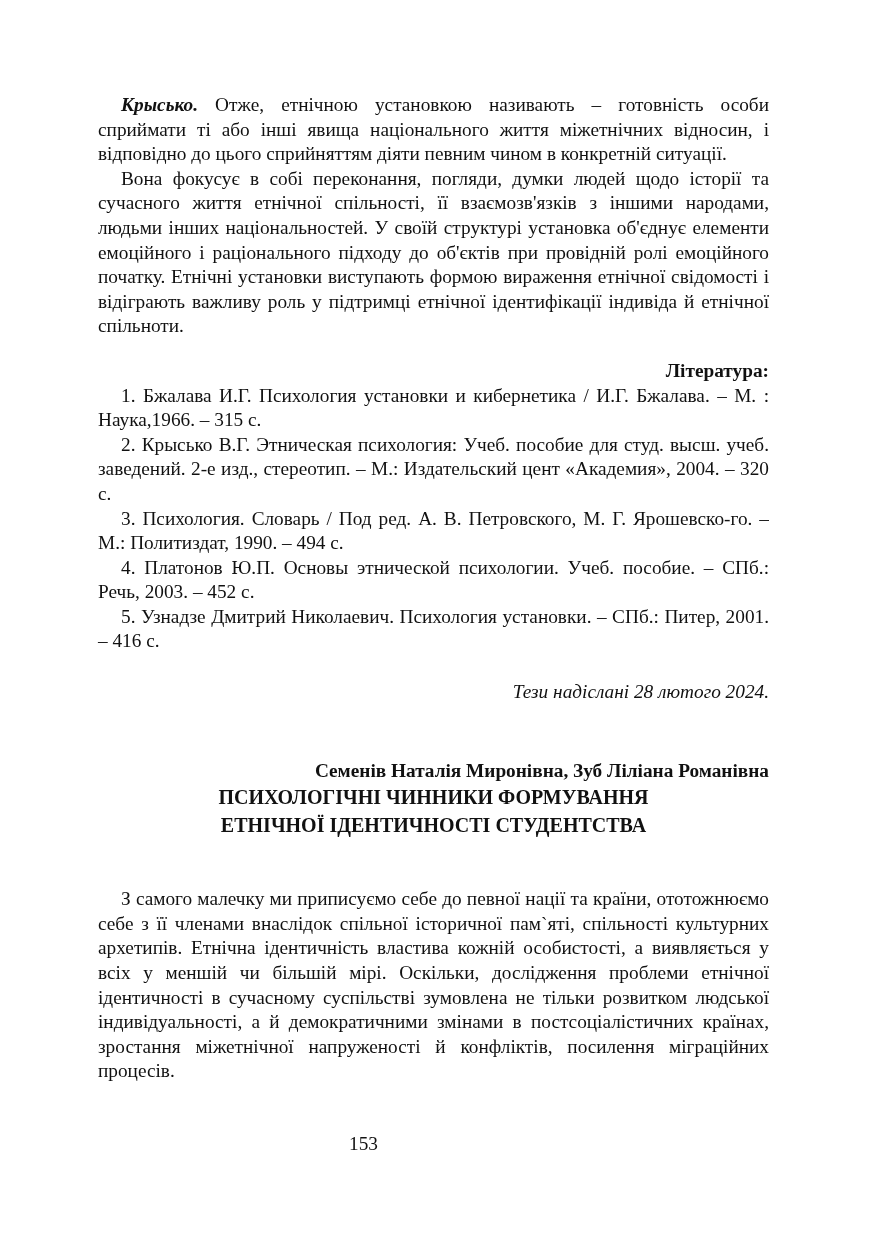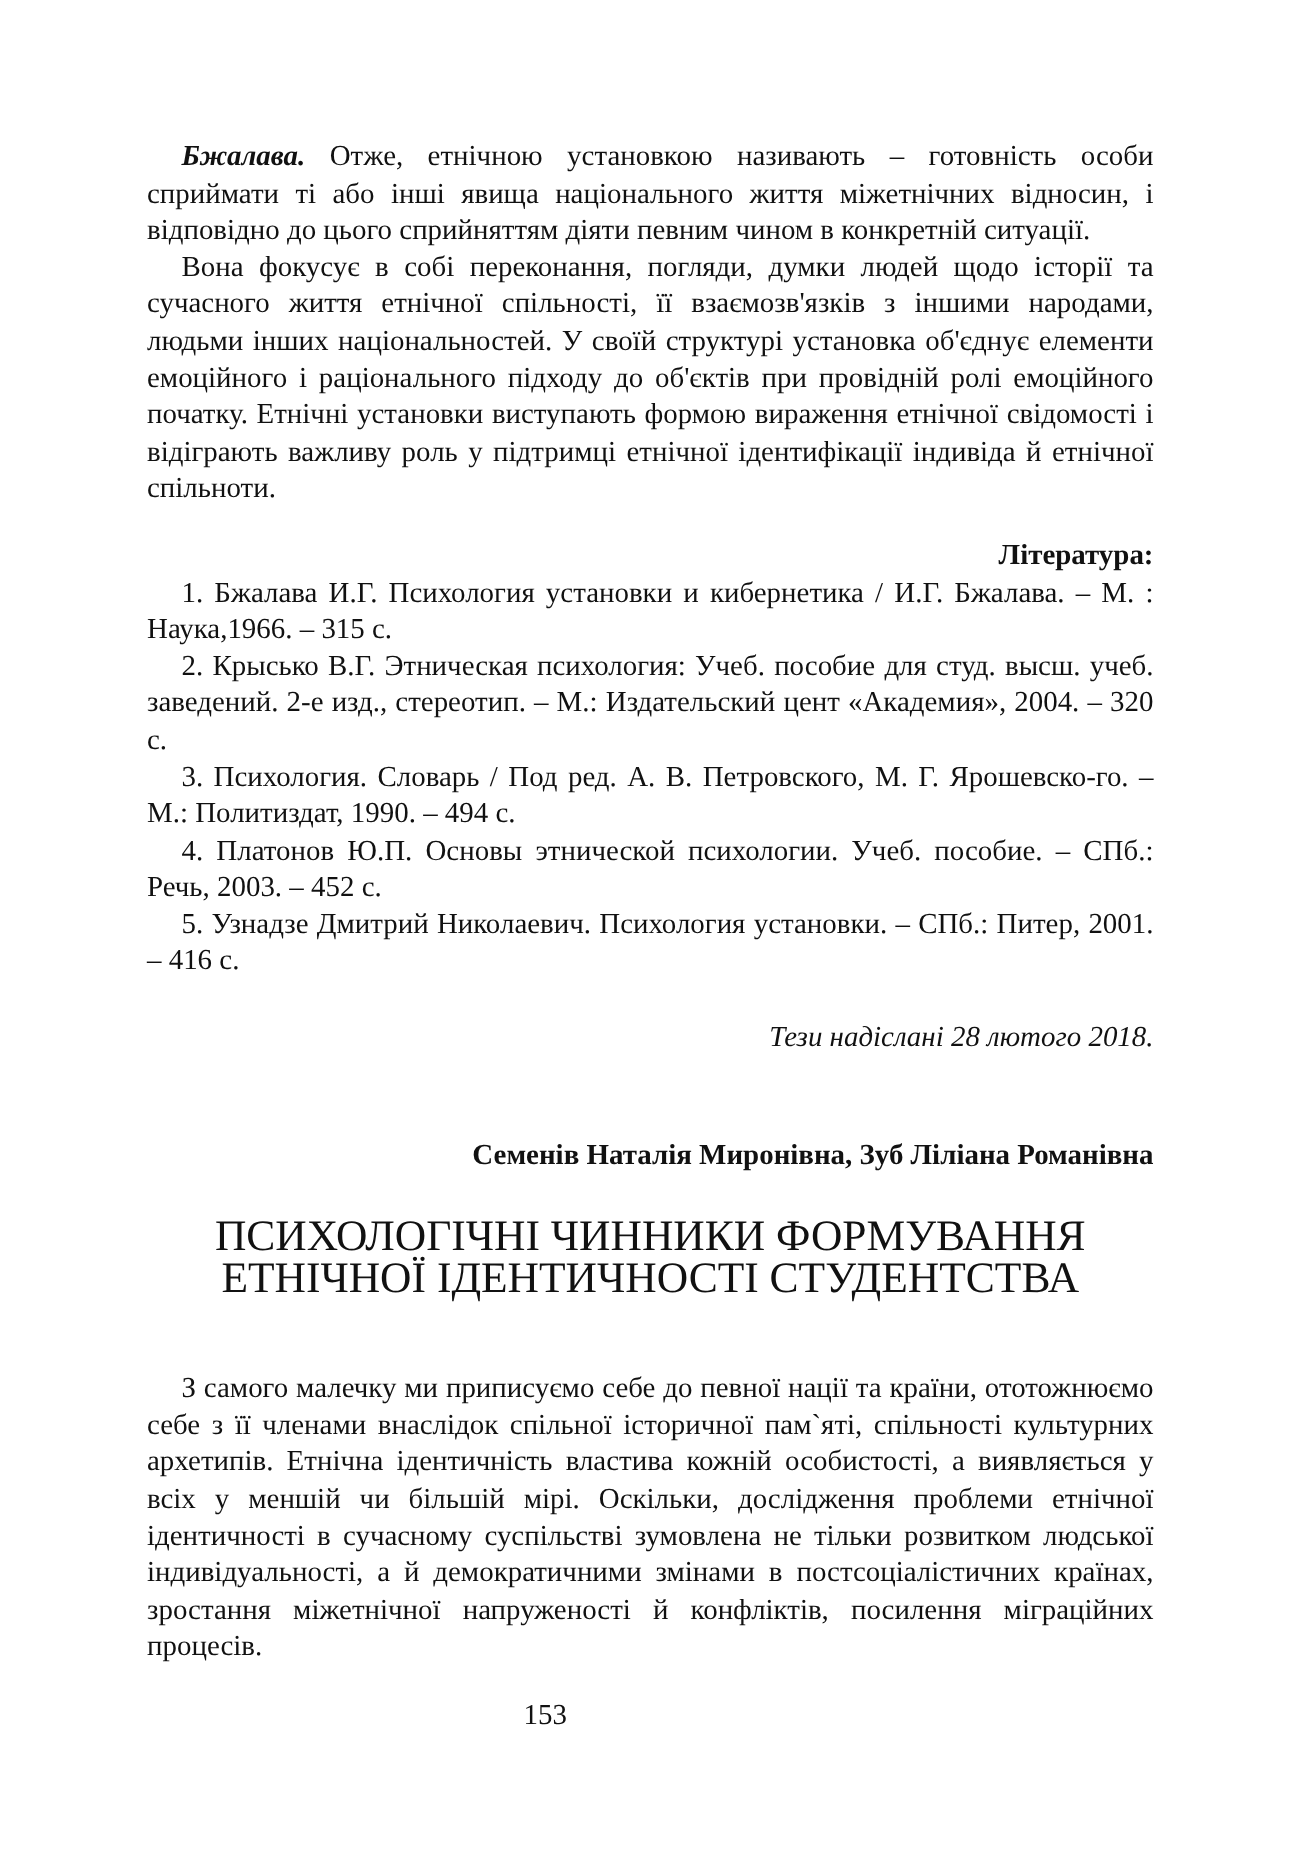--- a/index.html
+++ b/index.html
@@ -9,40 +9,40 @@
     font-family: "Liberation Serif", serif; font-size: 19.3px; line-height: 24.6px;
     color: #111111;
   }
   p { margin: 0; text-align: justify; text-indent: 0; }
   .indent { text-indent: 23px; }
   .lit-title { text-align: right; font-weight: bold; margin-top: 20px; }
   .ref { text-align: justify; text-indent: 23px; }
   .bi { font-weight: bold; font-style: italic; }
   .date { font-style: italic; text-align: right; margin-top: 26px; }
   .authors { text-align: right; font-weight: bold; margin-top: 54px; }
-  .title { text-align: center; font-weight: normal; font-size: 29px; line-height: 28px; margin-top: 27px; }
+  .title { text-align: center; font-weight: bold; font-size: 20px; line-height: 28px; }
   .body2 { margin-top: 48px; }
   .pagenum { position: absolute; left: 0; width: 727px; top: 1133px; text-align: center;
     font-family: "Liberation Serif", serif; font-size: 19.3px; color: #111; }
 </style>
 </head>
 <body>
 
 <div class="page">
-  <p class="indent"><span class="bi">Бжалава.</span><span> Отже, етнічною установкою називають – готовність особи сприймати ті або інші явища національного життя міжетнічних відносин, і відповідно до цього сприйняттям діяти певним чином в конкретній ситуації.</span></p>
+  <p class="indent"><span class="bi">Крысько.</span><span> Отже, етнічною установкою називають – готовність особи сприймати ті або інші явища національного життя міжетнічних відносин, і відповідно до цього сприйняттям діяти певним чином в конкретній ситуації.</span></p>
   <p class="indent">Вона фокусує в собі переконання, погляди, думки людей щодо історії та сучасного життя етнічної спільності, її взаємозв'язків з іншими народами, людьми інших національностей. У своїй структурі установка об'єднує елементи емоційного і раціонального підходу до об'єктів при провідній ролі емоційного початку. Етнічні установки виступають формою вираження етнічної свідомості і відіграють важливу роль у підтримці етнічної ідентифікації індивіда й етнічної спільноти.</p>
 
   <p class="lit-title">Література:</p>
   <p class="ref">1.  Бжалава И.Г. Психология установки и кибернетика / И.Г. Бжалава. – М. : Наука,1966. – 315 с.</p>
   <p class="ref">2.  Крысько В.Г. Этническая психология: Учеб. пособие для студ. высш. учеб. заведений. 2-е изд., стереотип. – М.: Издательский цент «Академия», 2004. – 320 с.</p>
   <p class="ref">3.  Психология. Словарь / Под ред. А. В. Петровского, М. Г. Ярошевско-го. – М.: Политиздат, 1990. – 494 с.</p>
   <p class="ref">4. Платонов Ю.П. Основы этнической психологии. Учеб. пособие. – СПб.: Речь, 2003. – 452 с.</p>
   <p class="ref">5.  Узнадзе Дмитрий Николаевич. Психология установки. – СПб.: Питер, 2001. – 416 с.</p>
 
-  <p class="date">Тези надіслані 28 лютого 2018.</p>
+  <p class="date">Тези надіслані 28 лютого 2024.</p>
 
   <p class="authors">Семенів Наталія Миронівна, Зуб Ліліана Романівна</p>
   <div class="title">
     <div>ПСИХОЛОГІЧНІ ЧИННИКИ ФОРМУВАННЯ</div>
     <div>ЕТНІЧНОЇ ІДЕНТИЧНОСТІ СТУДЕНТСТВА</div>
   </div>
 
   <p class="indent body2">З самого малечку ми приписуємо себе до певної нації та країни, ототожнюємо себе з її членами внаслідок спільної історичної пам`яті, спільності культурних архетипів. Етнічна ідентичність властива кожній особистості, а виявляється у всіх у меншій чи більшій мірі. Оскільки, дослідження проблеми етнічної ідентичності в сучасному суспільстві зумовлена не тільки розвитком людської індивідуальності, а й демократичними змінами  в постсоціалістичних країнах, зростання міжетнічної напруженості й конфліктів, посилення міграційних процесів.</p>
 </div>
 

